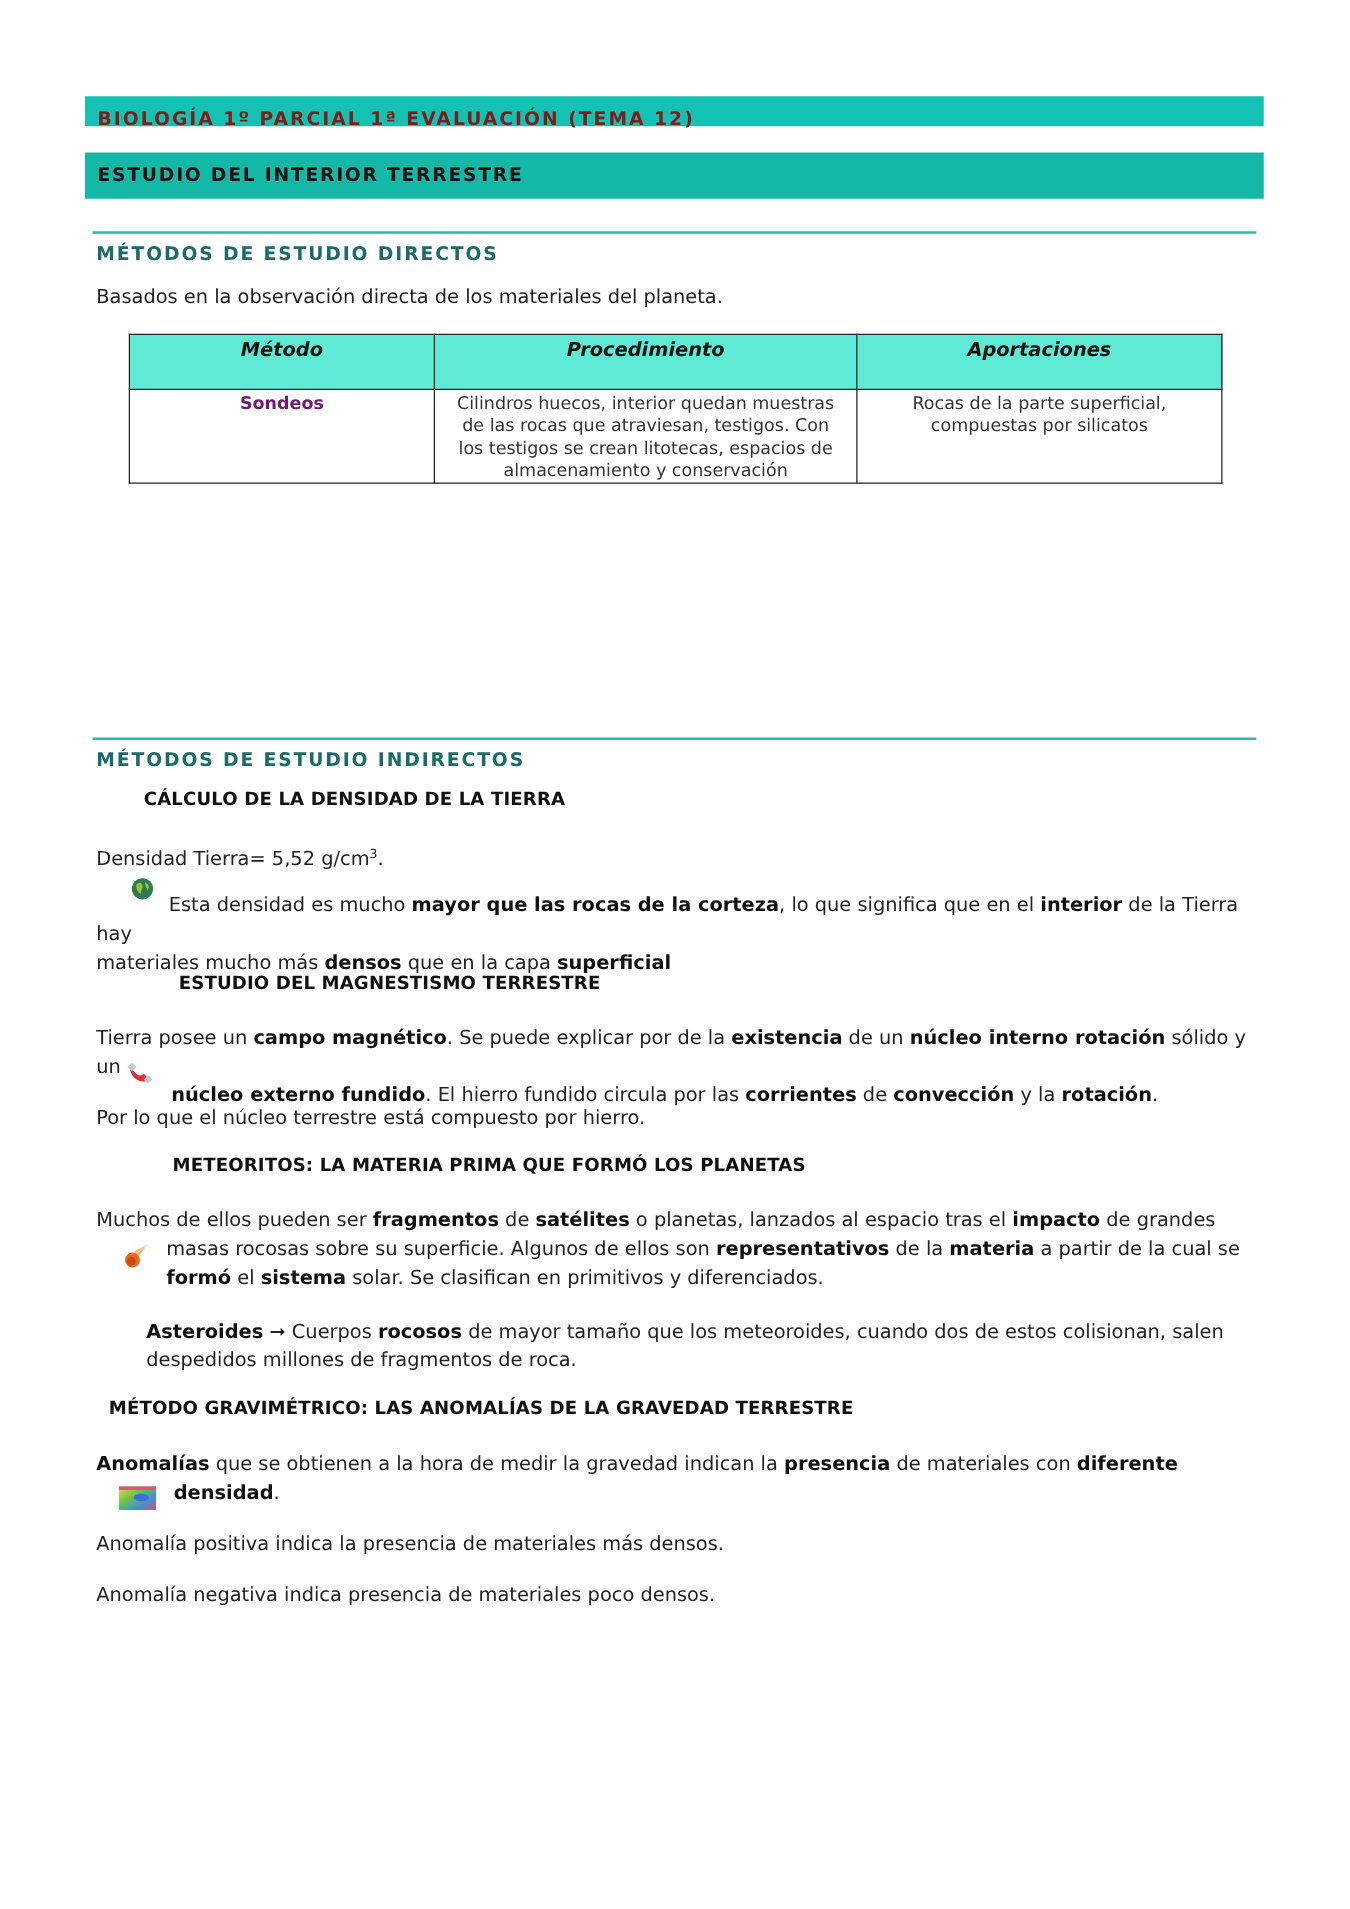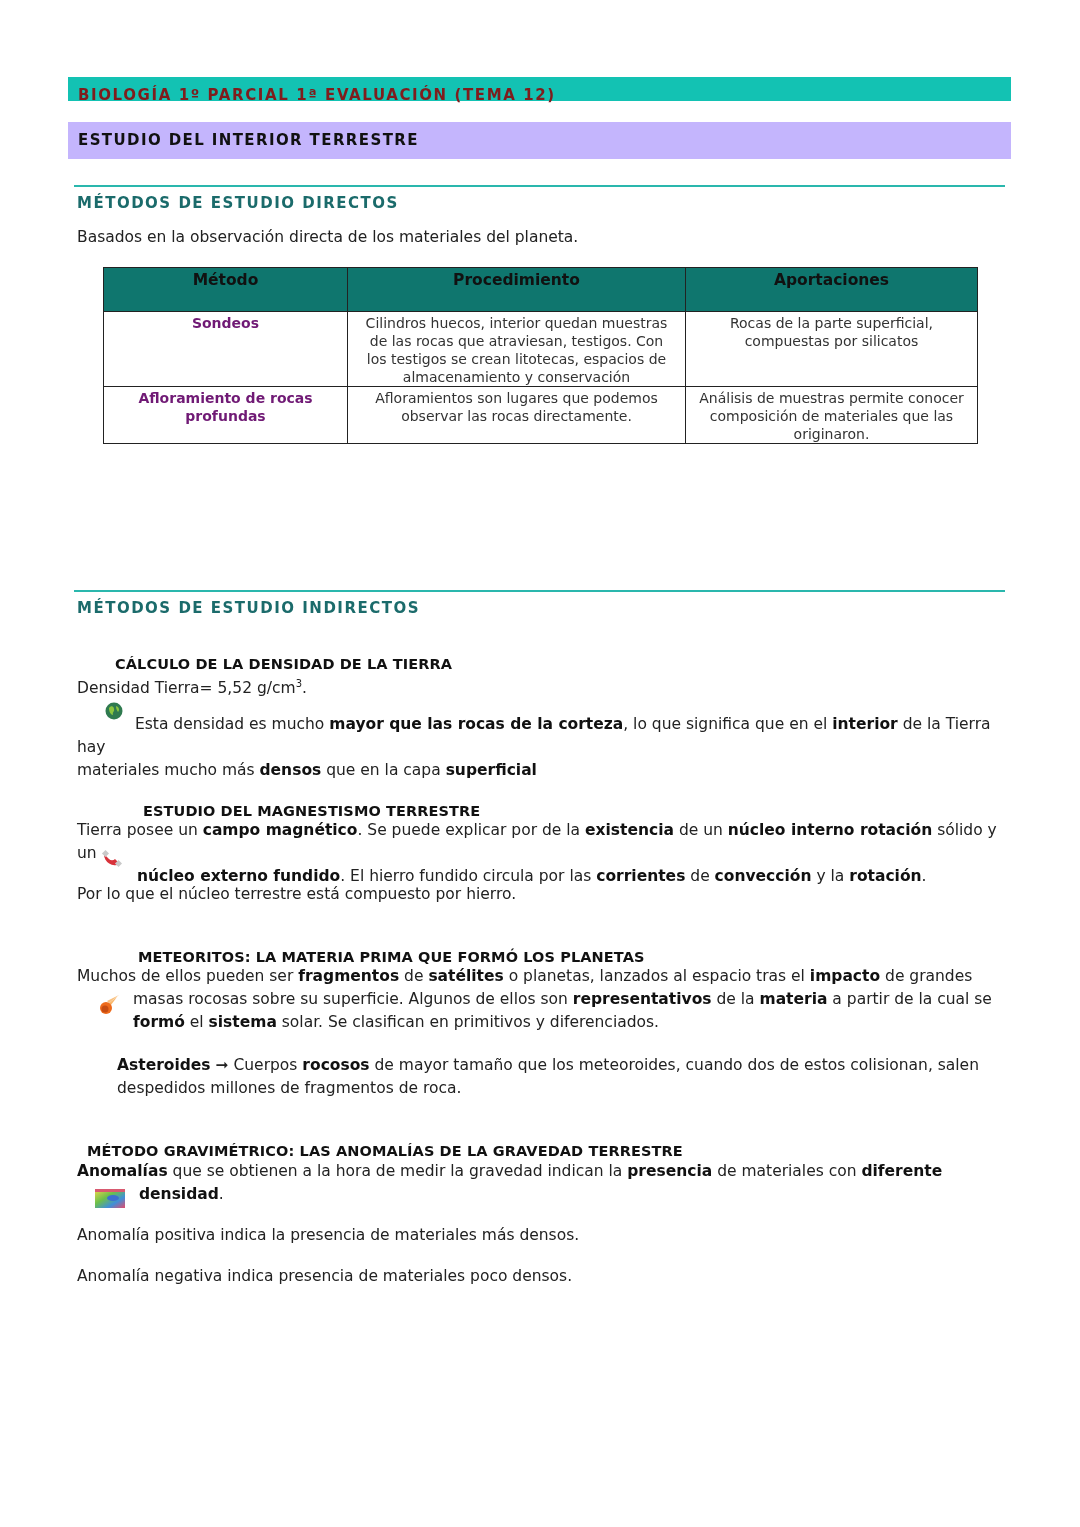--- a/index.html
+++ b/index.html
@@ -7,45 +7,45 @@
     width: 1080px; height: 1527px; position: relative; overflow: hidden;
     font-family: "DejaVu Sans", sans-serif; color: #1a1a1a;
   }
   .abs { position: absolute; }
   .banner1 {
     left: 68px; top: 77px; width: 943px; height: 24px; background: #13c2b3;
     color: #7f1d1d; font-family: "DejaVu Sans", sans-serif; font-weight: bold;
     font-size: 15px; letter-spacing: 1.6px; line-height: 36px; padding-left: 10px; box-sizing: border-box;
   }
   .banner2 {
-    left: 68px; top: 122px; width: 943px; height: 37px; background: #c4b5fd;
+    left: 68px; top: 122px; width: 943px; height: 37px; background: #14b8a6;
     color: #111; font-weight: bold; font-size: 15px; letter-spacing: 1.4px;
     line-height: 37px; padding-left: 10px; box-sizing: border-box;
   }
   .rule { left: 74px; width: 931px; height: 2px; background: #2ab7ad; }
   .sec-title {
     left: 77px; color: #1b6b6b; font-weight: bold; font-size: 15px; letter-spacing: 1.5px;
   }
   .p {
     left: 77px; width: 940px; font-size: 15.5px; line-height: 23px; color: #222;
   }
   .p b { color: #111; }
   .sub {
-    font-weight: bold; font-size: 14.5px; color: #111; letter-spacing: 0.1px; margin-top: 24px;
+    font-weight: bold; font-size: 14.5px; color: #111; letter-spacing: 0.1px;
   }
   table.methods {
     position: absolute; left: 103px; top: 267px; width: 874px;
     border-collapse: collapse; table-layout: fixed; font-size: 14px; color: #333;
   }
   table.methods th, table.methods td {
     border: 1.5px solid #222; text-align: center; vertical-align: top; padding: 2px 10px 0 10px;
     line-height: 18px;
   }
   table.methods th {
-    background: #0f766e; color: #111; font-size: 15.5px; height: 40px; padding-top: 3px;
+    background: #5eead4; color: #111; font-size: 15.5px; height: 40px; padding-top: 3px; font-style: italic;
   }
   table.methods td.m { font-weight: bold; color: #701a75; }
   .icon { position: absolute; }
 </style>
 </head>
 <body>
 
 <div class="abs banner1">
   <span>BIOLOGÍA 1º PARCIAL 1ª EVALUACIÓN (TEMA 12)</span>
 </div>
@@ -68,25 +68,20 @@
       <th>Método</th>
       <th>Procedimiento</th>
       <th>Aportaciones</th>
     </tr>
   </thead>
   <tbody>
     <tr style="height:72px">
       <td class="m">Sondeos</td>
       <td>Cilindros huecos, interior quedan muestras de las rocas que atraviesan, testigos. Con los testigos se crean litotecas, espacios de almacenamiento y conservación</td>
       <td>Rocas de la parte superficial, compuestas por silicatos</td>
-    </tr>
-    <tr style="height:54px">
-      <td class="m">Afloramiento de rocas profundas</td>
-      <td>Afloramientos son lugares que podemos observar las rocas directamente.</td>
-      <td>Análisis de muestras permite conocer composición de materiales que las originaron.</td>
     </tr>
   </tbody>
 </table>
 
 <div class="abs rule" style="top:590px;"></div>
 <div class="abs sec-title" style="top:599px;">MÉTODOS DE ESTUDIO INDIRECTOS</div>
 
 <div class="abs sub" style="left:115px; top:632px;">CÁLCULO DE LA DENSIDAD DE LA TIERRA</div>
 <div class="abs p" style="top:672px;">
   <span>Densidad Tierra= 5,52 g/cm</span><sup style="font-size:10px">3</sup><span>.</span>

